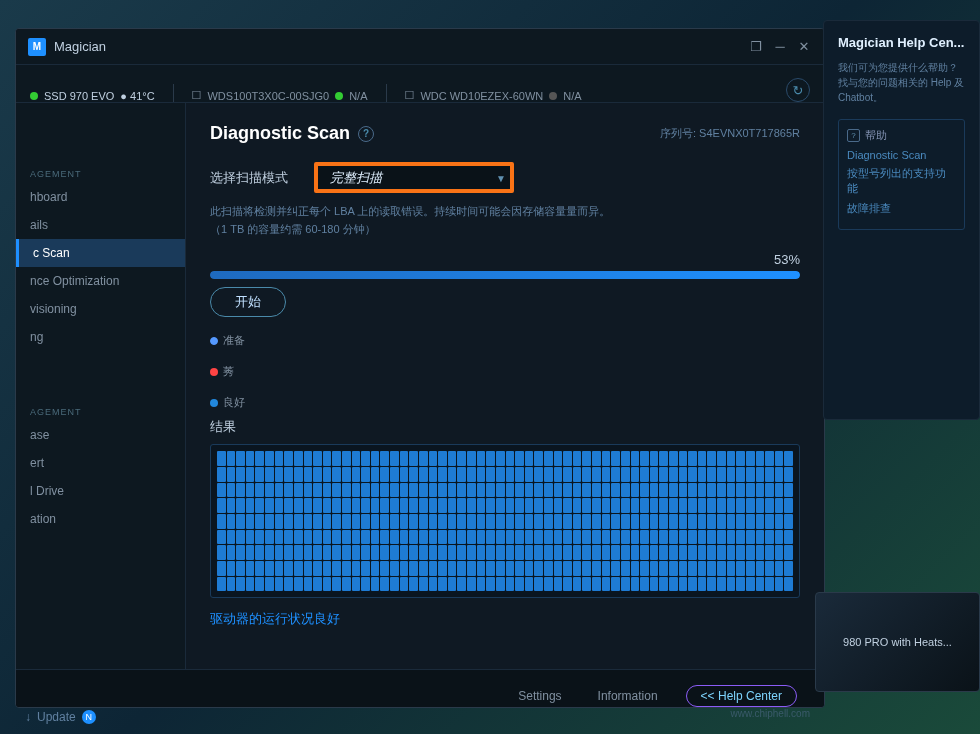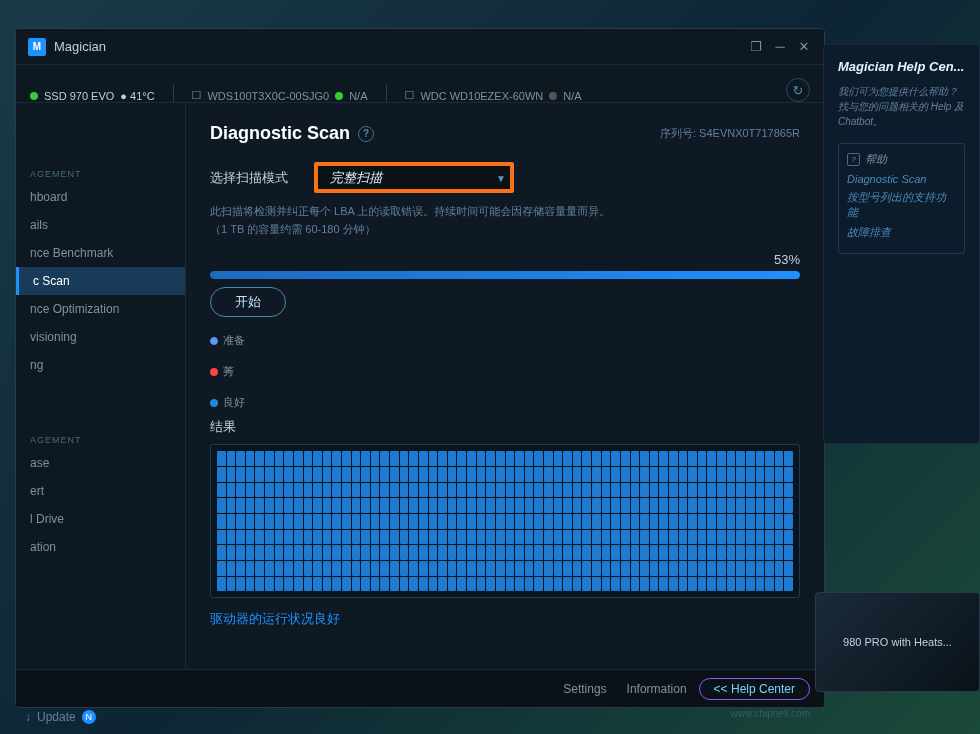--- a/index.html
+++ b/index.html
@@ -341,24 +341,24 @@
       color: #1e90ff;
       cursor: pointer;
     }
 
     
     .bottom-bar {
       height: 38px;
       background: #0a1218;
       border-top: 1px solid #1a2a3a;
       display: flex;
-      align-items: center;
+      align-items: flex-end;
       justify-content: flex-end;
-      padding: 0 14px;
-      gap: 4px;
+      padding: 0 27px;
+      gap: 20px;
       flex-shrink: 0;
     }
     .bottom-btn {
       font-size: 12px;
       color: #8090a0;
       cursor: pointer;
       padding: 4px 8px;
     }
     .bottom-btn.active {
       border: 1px solid #8b5cf6;
@@ -385,29 +385,28 @@
       font-size: 9px;
       display: flex;
       align-items: center;
       justify-content: center;
     }
 
     
     .help-panel {
       position: absolute;
       right: 0;
-      top: 44px;
+      top: 20px;
       width: 157px;
       height: 400px;
       background: #0d1c2a;
       border: 1px solid #1a2a3a;
       border-radius: 4px;
       padding: 14px;
       overflow-y: auto;
-      font-style: italic;
     }
     .help-panel-title {
       font-size: 13px;
       color: #e0f0ff;
       font-weight: 600;
       margin-bottom: 10px;
     }
     .help-panel-subtitle {
       font-size: 10px;
       color: #6080a0;
@@ -515,21 +514,20 @@
     </div>
     <div class="refresh-btn">↻</div>
   </div>
 
   <div class="content-area">
 
     <div class="sidebar">
       <div class="sidebar-section-title">AGEMENT</div>
       <div class="sidebar-item">hboard</div>
       <div class="sidebar-item">ails</div>
-      <div class="sidebar-item">nce Benchmark</div>
       <div class="sidebar-item active">c Scan</div>
       <div class="sidebar-item">nce Optimization</div>
       <div class="sidebar-item">visioning</div>
       <div class="sidebar-item">ng</div>
       <div class="sidebar-section-title">AGEMENT</div>
       <div class="sidebar-item">ase</div>
       <div class="sidebar-item">ert</div>
       <div class="sidebar-item">l Drive</div>
       <div class="sidebar-item">ation</div>
     </div>

